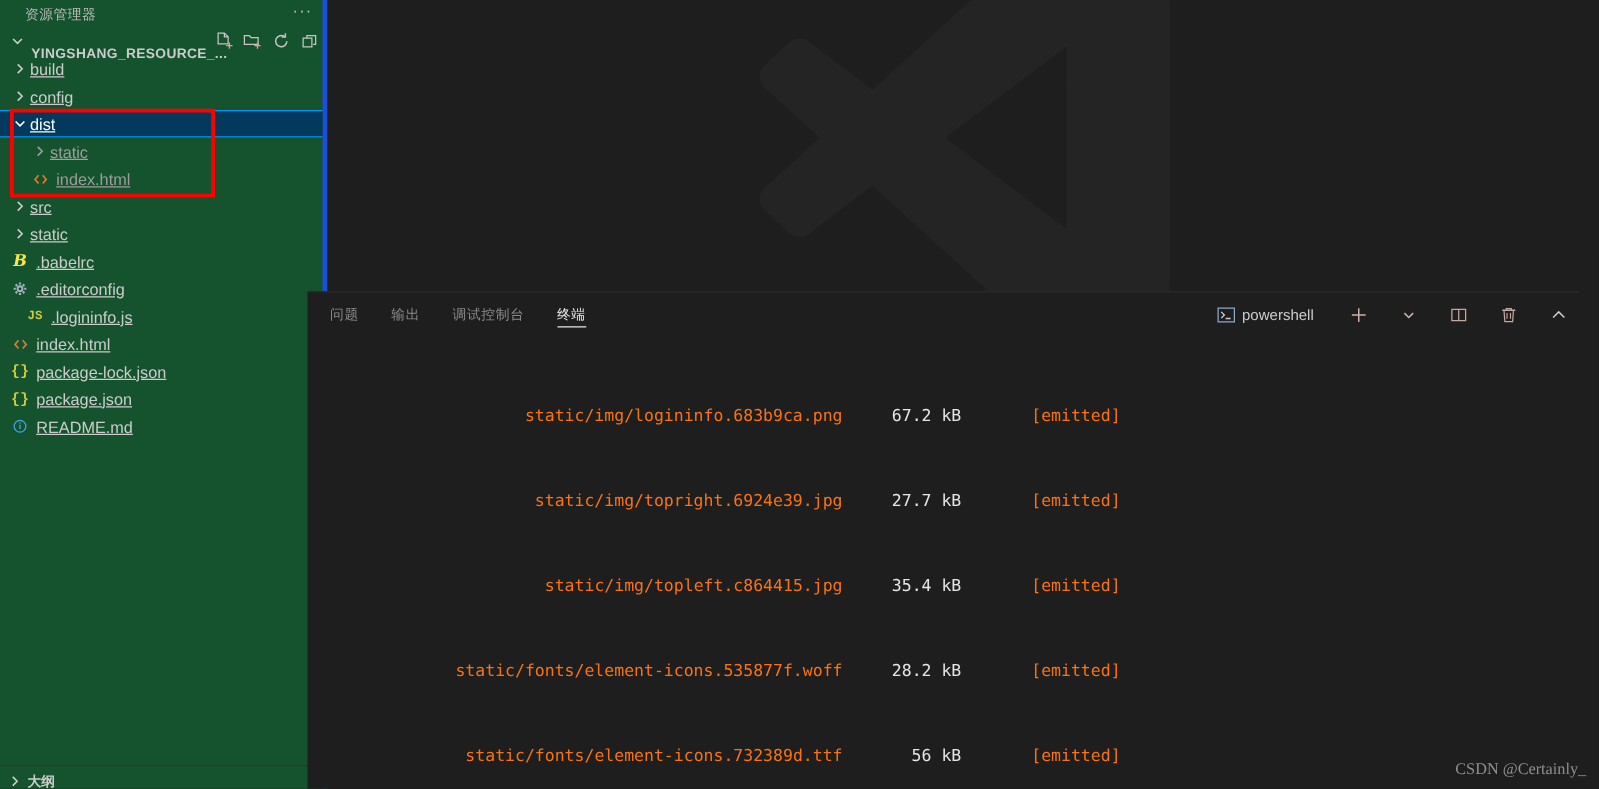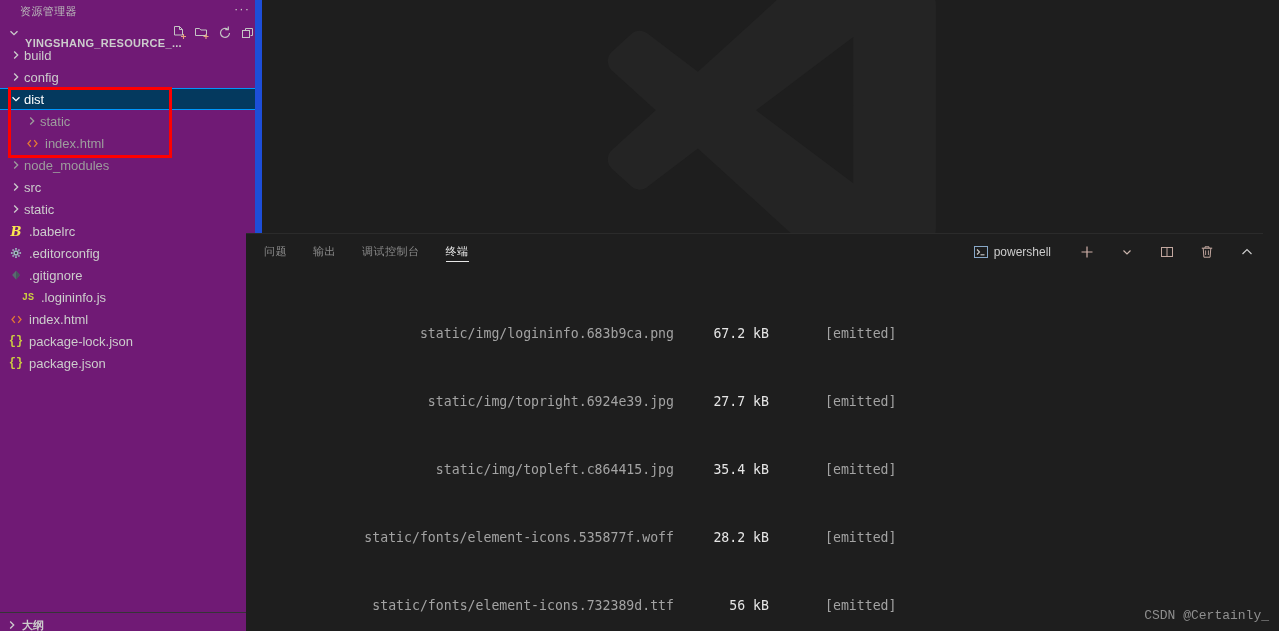--- a/index.html
+++ b/index.html
@@ -16,23 +16,23 @@
     position: relative;
     width: 1279px; height: 631px;
     background: #1e1e1e;
   }
 
   
   .sidebar {
     position: absolute;
     left: 0; top: 0;
     width: 262px; height: 631px;
-    background: #701a75;
-    box-sizing: border-box;
-    border-right: 7px solid #1d4ed8;
+    background: #14532d;
+    box-sizing: border-box;
+    border-right: 4px solid #1d4ed8;
     overflow: hidden;
   }
   .sb-title-row {
     position: absolute;
     left: 0; top: 0;
     width: 262px; height: 22px;
     display: flex;
     align-items: center;
     justify-content: space-between;
     padding: 0 12px 0 20px;
@@ -98,20 +98,21 @@
     height: 22px;
     display: flex;
     align-items: center;
     box-sizing: border-box;
     white-space: nowrap;
   }
   .row .lbl {
     font-size: 13px;
     color: #cccccc;
     font-family: "Liberation Sans", sans-serif;
+    text-decoration: underline;
   }
   .row.dim .lbl { color: #9d9d9d; }
   .row.selected {
     background: #04395e;
     border: 1px solid #0097fb;
     border-left: none; border-right: none;
   }
   .row.selected .lbl { color: #ffffff; }
   .ficon {
     width: 16px; height: 16px;
@@ -251,32 +252,32 @@
     padding: 5px 0 0 8px;
     box-sizing: border-box;
     font-family: "DejaVu Sans Mono", "Liberation Mono", monospace;
     font-size: 13.2px;
     line-height: 17px;
     color: #cccccc;
     white-space: pre;
     overflow: hidden;
   }
   .tline { height: 17px; white-space: pre; }
-  .c-green  { color: #a3a3a3; }
+  .c-green  { color: #f97316; }
   .c-yellow { color: #e5e510; font-weight: bold; }
   .c-white  { color: #e5e5e5; }
   .c-gray   { color: #cccccc; }
 
   
   .csdn {
     position: absolute;
     right: 10px; bottom: 8px;
     font-size: 13px;
     color: #8f8f8f;
-    font-family: Liberation Mono, monospace;
+    font-family: Liberation Serif, serif;
     z-index: 9;
   }
 </style>
 </head>
 <body>
 
 <div id="app">
 
   <div class="sidebar">
 
@@ -363,28 +364,20 @@
       <div class="row dim" style="padding-left:24px">
         <span class="ficon">
           <svg viewBox="0 0 16 16" width="15" height="15">
             <path d="M6.2 4.4 L3.2 8 L6.2 11.6" fill="none" stroke="#e37933" stroke-width="1.4"></path>
             <path d="M9.8 4.4 L12.8 8 L9.8 11.6" fill="none" stroke="#e37933" stroke-width="1.4"></path>
           </svg>
         </span>
         <span class="lbl">index.html</span>
       </div>
 
-      <div class="row indent-1 dim">
-        <span class="chev">
-          <svg viewBox="0 0 16 16" width="16" height="16">
-              <path d="M6.2 4.5 L9.7 8 L6.2 11.5" fill="none" stroke="#9d9d9d" stroke-width="1.3"></path>
-            </svg>
-        </span>
-        <span class="lbl">node_modules</span>
-      </div>
 
       <div class="row indent-1">
         <span class="chev">
           <svg viewBox="0 0 16 16" width="16" height="16">
               <path d="M6.2 4.5 L9.7 8 L6.2 11.5" fill="none" stroke="#cccccc" stroke-width="1.3"></path>
             </svg>
         </span>
         <span class="lbl">src</span>
       </div>
 
@@ -415,29 +408,20 @@
               <path d="M4 4 l1.4 1.4"></path>
                 <path d="M10.6 10.6 l1.4 1.4"></path>
                 <path d="M12 4 l-1.4 1.4"></path>
                 <path d="M5.4 10.6 L4 12"></path>
             </g>
           </svg>
         </span>
         <span class="lbl">.editorconfig</span>
       </div>
 
-      <div class="row" style="padding-left:8px">
-        <span class="ficon">
-          <svg viewBox="0 0 16 16" width="14" height="14">
-            <path d="M8 3 L12.4 8 L8 13 L3.6 8 Z" fill="#5a6a70"></path>
-            <path d="M8 3 L12.4 8 L8 13 Z" fill="#47575d"></path>
-          </svg>
-        </span>
-        <span class="lbl">.gitignore</span>
-      </div>
 
       <div class="row" style="padding-left:20px">
         <span class="ficon" style="color:#cbcb41;font-size:10px">JS</span>
         <span class="lbl">.logininfo.js</span>
       </div>
 
       <div class="row" style="padding-left:8px">
         <span class="ficon">
           <svg viewBox="0 0 16 16" width="15" height="15">
             <path d="M6.2 4.4 L3.2 8 L6.2 11.6" fill="none" stroke="#e37933" stroke-width="1.4"></path>
@@ -450,20 +434,30 @@
       <div class="row" style="padding-left:8px">
         <span class="ficon" style="color:#cbcb41;font-size:12px">{}</span>
         <span class="lbl">package-lock.json</span>
       </div>
 
       <div class="row" style="padding-left:8px">
         <span class="ficon" style="color:#cbcb41;font-size:12px">{}</span>
         <span class="lbl">package.json</span>
       </div>
 
+      <div class="row" style="padding-left:8px">
+        <span class="ficon">
+          <svg viewBox="0 0 16 16" width="14" height="14">
+            <circle cx="8" cy="8" r="5.4" fill="none" stroke="#42a5f5" stroke-width="1.1"></circle>
+            <path d="M8 6.6 v4" stroke="#42a5f5" stroke-width="1.2"></path>
+            <circle cx="8" cy="5" r="0.75" fill="#42a5f5"></circle>
+          </svg>
+        </span>
+        <span class="lbl">README.md</span>
+      </div>
     </div>
 
     <div class="annot-rect"></div>
 
     <div class="sb-bottom">
       <div class="sb-bottom-inner">
         <span class="chev">
           <svg viewBox="0 0 16 16" width="16" height="16">
               <path d="M6.2 4.5 L9.7 8 L6.2 11.5" fill="none" stroke="#cccccc" stroke-width="1.3"></path>
             </svg>

